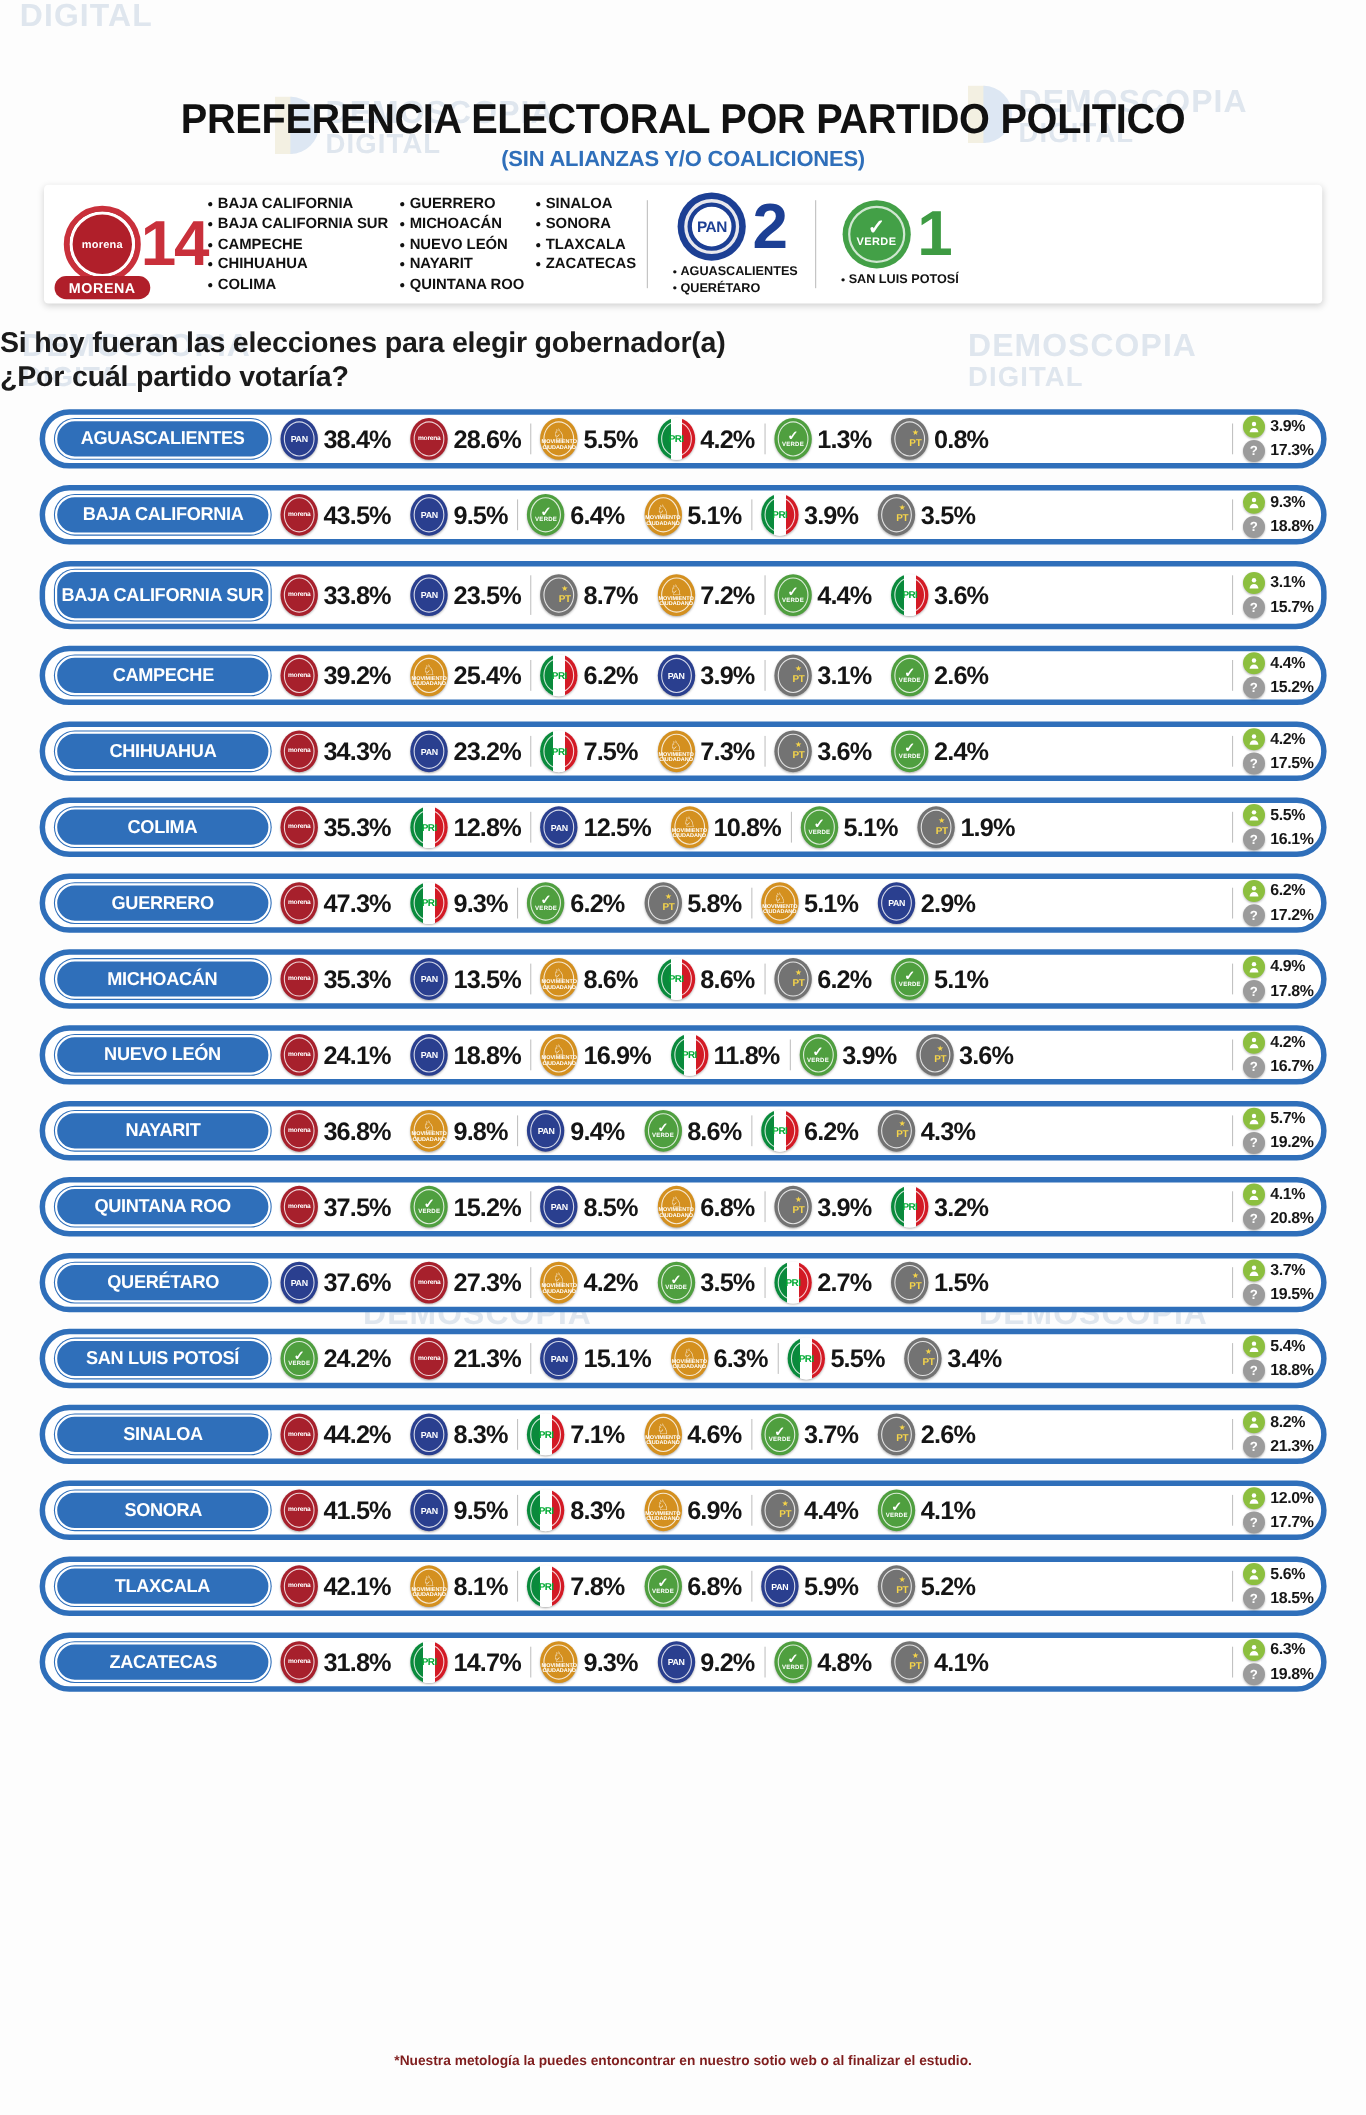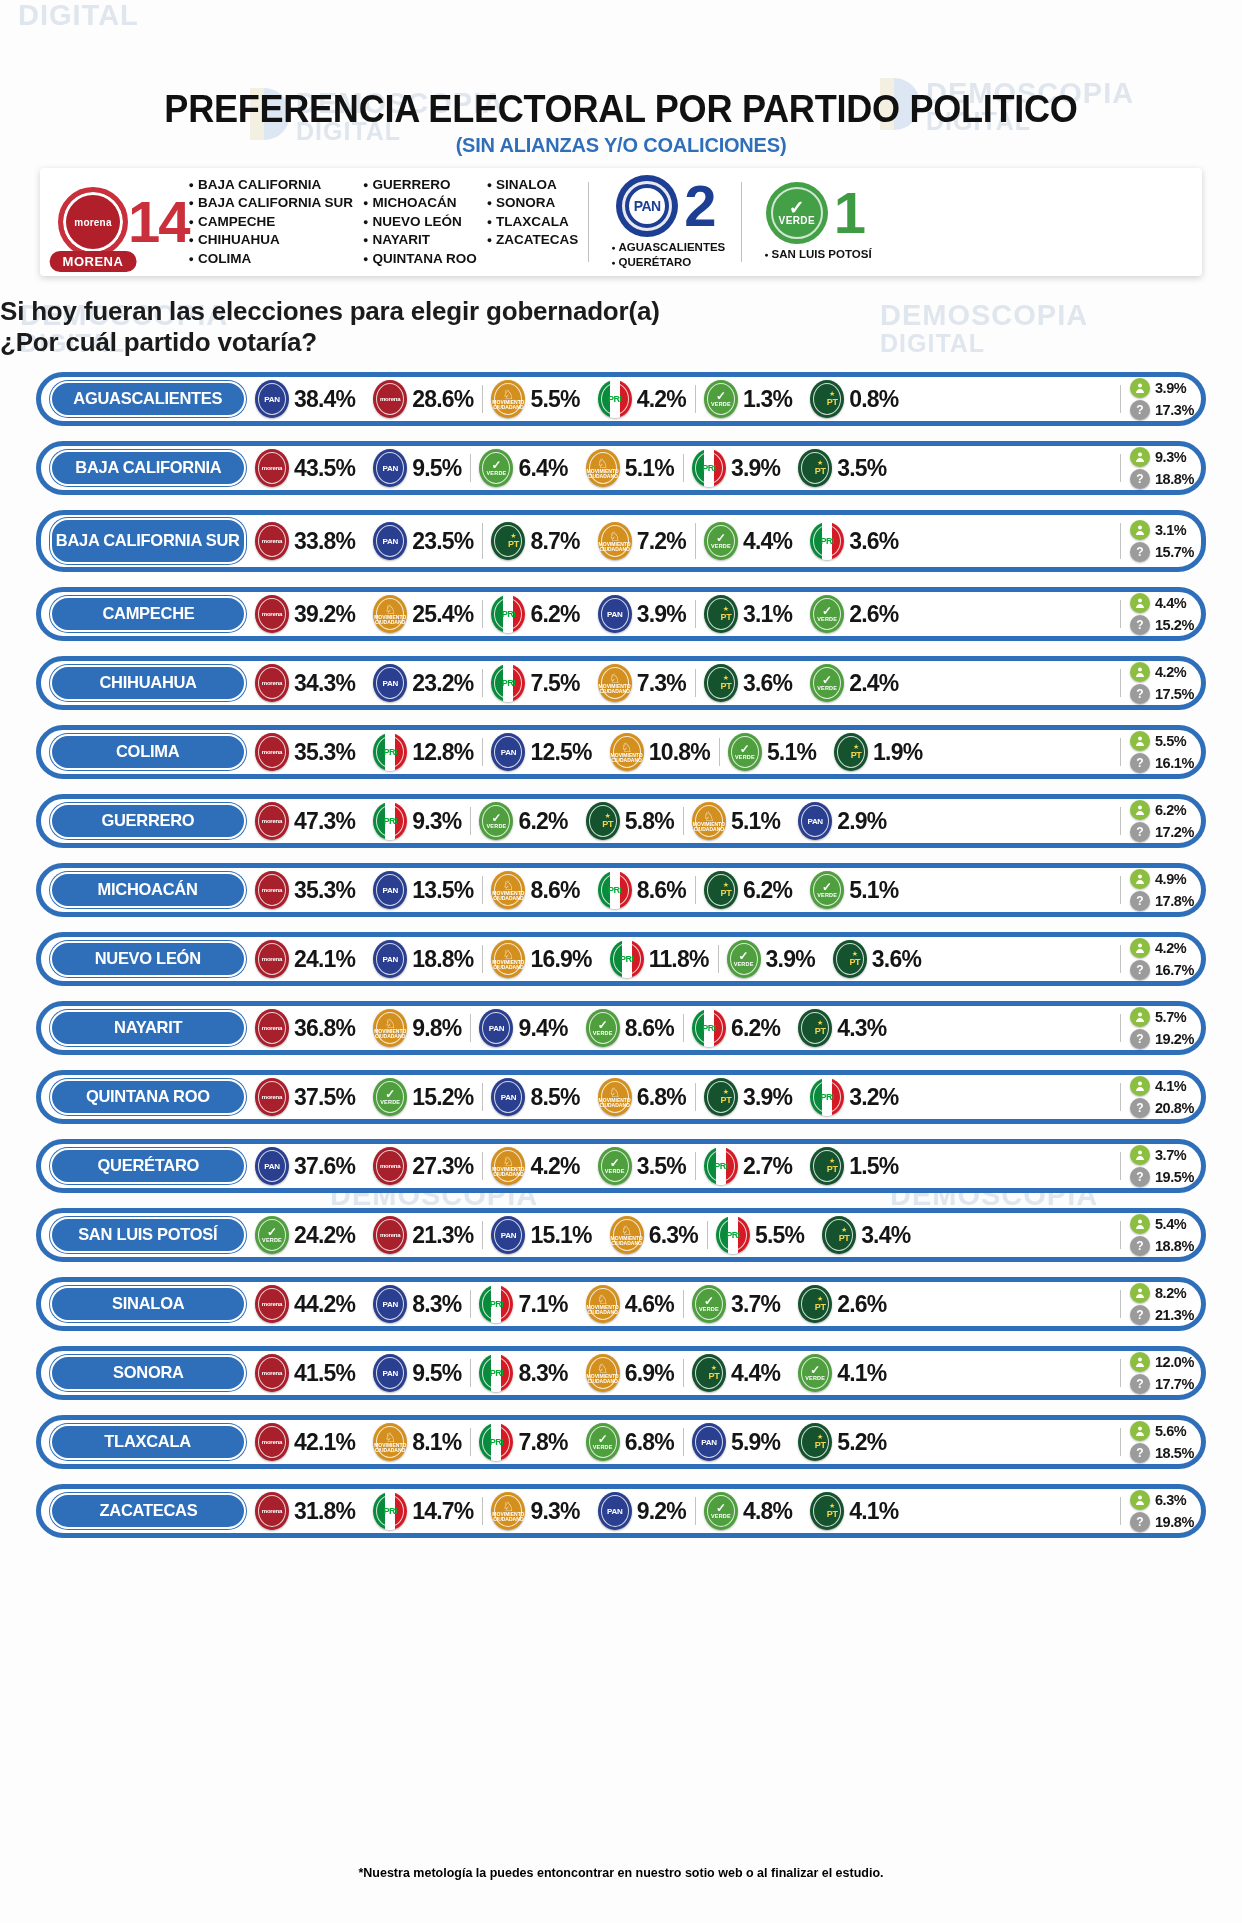--- a/index.html
+++ b/index.html
@@ -239,21 +239,21 @@
   .b-pan { background: #2a3f8f; }
   .b-pan .t { font-size: 8px; font-weight: 800; letter-spacing: -.3px; }
   .b-mc { background: #d4901f; }
   .b-mc .t { font-size: 5px; font-weight: 700; line-height: 5px; text-align: center; }
   .b-mc .k { font-size: 13px; line-height: 11px; }
   .b-pri { background: linear-gradient(90deg, #0a8a3c 0 34%, #ffffff 34% 66%, #d31a25 66% 100%); }
   .b-pri .t { font-size: 9px; font-weight: 800; color: #0a3; text-shadow: none; letter-spacing:-.5px; }
   .b-verde { background: #4f9f3f; }
   .b-verde .k { font-size: 12px; line-height: 10px; font-weight: 800; }
   .b-verde .t { font-size: 5.5px; font-weight: 800; letter-spacing: .2px; }
-  .b-pt { background: #14532d; padding-left: 10px; }
+  .b-pt { background: #737373; padding-left: 10px; }
   .b-pt .t { font-size: 9px; font-weight: 800; color: #f5d44a; letter-spacing: -.3px; }
   .b-pt .k { font-size: 7px; line-height: 6px; color: #f5d44a; }
 
   
   .tail {
     flex: 0 0 auto; height: 100%;
     display: flex; align-items: center;
     padding-left: 10px; margin-left: 2px;
     position: relative;
   }
@@ -271,21 +271,21 @@
   }
   .i-none { background: #8cbf3f; }
   .i-none svg { width: 12px; height: 12px; }
   .i-ns { background: #9b9b9b; }
   .tail .tp { font-size: 14.5px; font-weight: 800; color: #161616; letter-spacing: -0.4px; }
 
   
   #footer {
     position: absolute; left: 0; top: 1866px; width: 1242px;
     text-align: center; z-index: 5;
-    color: #000000; font-size: 12.5px; font-weight: 600;
+    color: #7f1d1d; font-size: 12.5px; font-weight: 600;
   }
 </style>
 </head>
 <body>
 
 <div id="page">
 
   <div class="wmbox" style="left:18px; top:0px;">
     <div class="wm" style="position:relative">
         <div class="w1">DIGITAL</div>

